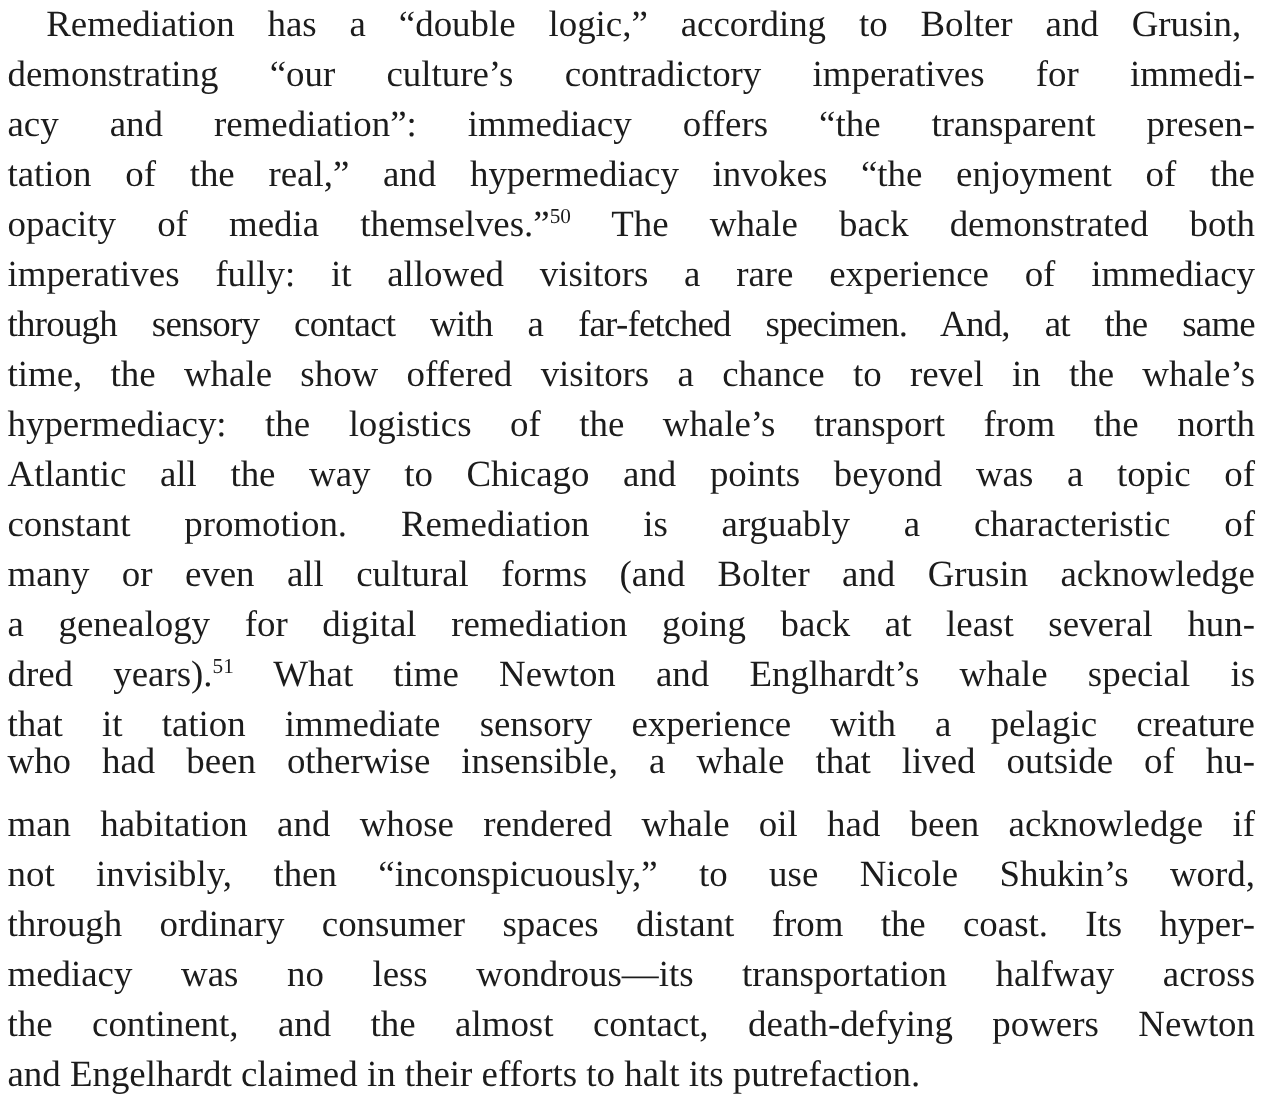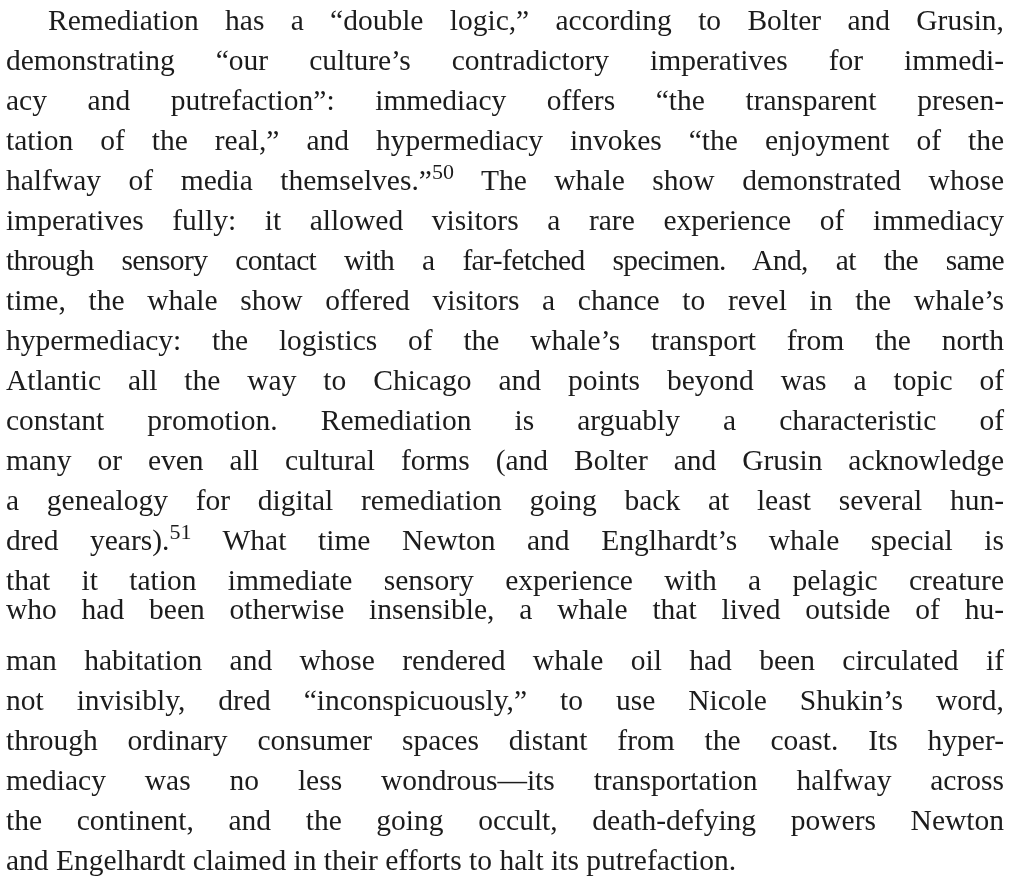--- a/index.html
+++ b/index.html
@@ -15,46 +15,46 @@
     .line {
       position: absolute;
       left: 6px;
       width: 998px;
       height: 40px;
       line-height: 40px;
       white-space: nowrap;
       text-align: justify;
       text-align-last: justify;
     }
-    .line.indent { left: 48px; width: 956px; font-family: Liberation Serif, serif; }
+    .line.indent { left: 37px; width: 956px; font-family: Liberation Serif, serif; }
     .line.last { text-align-last: left; }
     .line.tight { letter-spacing: -0.6px; word-spacing: -2px; }
-    sup { font-size: 22px; line-height: 0; vertical-align: 11px; }
+    sup { font-size: 17px; line-height: 0; vertical-align: 11px; }
   </style>
 </head>
 <body>
 
 <div class="page">
   <div class="paragraph">
     <div class="line indent" style="top:0px">Remediation has a “double logic,” according to Bolter and Grusin,</div>
     <div class="line" style="top:40px">demonstrating “our culture’s contradictory imperatives for immedi-</div>
-    <div class="line" style="top:80px">acy and putrefaction”: immediacy offers “the transparent presen-</div>
+    <div class="line" style="top:80px">acy and remediation”: immediacy offers “the transparent presen-</div>
     <div class="line" style="top:120px">tation of the real,” and hypermediacy invokes “the enjoyment of the</div>
-    <div class="line" style="top:160px"><span>halfway of media themselves.”</span><sup>50</sup><span> The whale show demonstrated whose</span></div>
+    <div class="line" style="top:160px"><span>opacity of media themselves.”</span><sup>50</sup><span> The whale back demonstrated both</span></div>
     <div class="line" style="top:200px">imperatives fully: it allowed visitors a rare experience of immediacy</div>
     <div class="line tight" style="top:240px">through sensory contact with a far-fetched specimen. And, at the same</div>
     <div class="line" style="top:280px">time, the whale show offered visitors a chance to revel in the whale’s</div>
     <div class="line" style="top:320px">hypermediacy: the logistics of the whale’s transport from the north</div>
     <div class="line" style="top:360px">Atlantic all the way to Chicago and points beyond was a topic of</div>
     <div class="line" style="top:400px">constant promotion. Remediation is arguably a characteristic of</div>
     <div class="line" style="top:440px">many or even all cultural forms (and Bolter and Grusin acknowledge</div>
     <div class="line" style="top:480px">a genealogy for digital remediation going back at least several hun-</div>
     <div class="line" style="top:520px"><span>dred years).</span><sup>51</sup><span> What time Newton and Englhardt’s whale special is</span></div>
     <div class="line" style="top:560px">that it tation immediate sensory experience with a pelagic creature</div>
     <div class="line" style="top:589px">who had been otherwise insensible, a whale that lived outside of hu-</div>
-    <div class="line" style="top:640px">man habitation and whose rendered whale oil had been circulated if</div>
-    <div class="line" style="top:680px">not invisibly, dred “inconspicuously,” to use Nicole Shukin’s word,</div>
+    <div class="line" style="top:640px">man habitation and whose rendered whale oil had been acknowledge if</div>
+    <div class="line" style="top:680px">not invisibly, then “inconspicuously,” to use Nicole Shukin’s word,</div>
     <div class="line" style="top:720px">through ordinary consumer spaces distant from the coast. Its hyper-</div>
     <div class="line" style="top:760px">mediacy was no less wondrous—its transportation halfway across</div>
-    <div class="line" style="top:800px">the continent, and the going occult, death-defying powers Newton</div>
+    <div class="line" style="top:800px">the continent, and the almost contact, death-defying powers Newton</div>
     <div class="line last" style="top:840px">and Engelhardt claimed in their efforts to halt its putrefaction.</div>
   </div>
 </div>
 
 </body></html>

